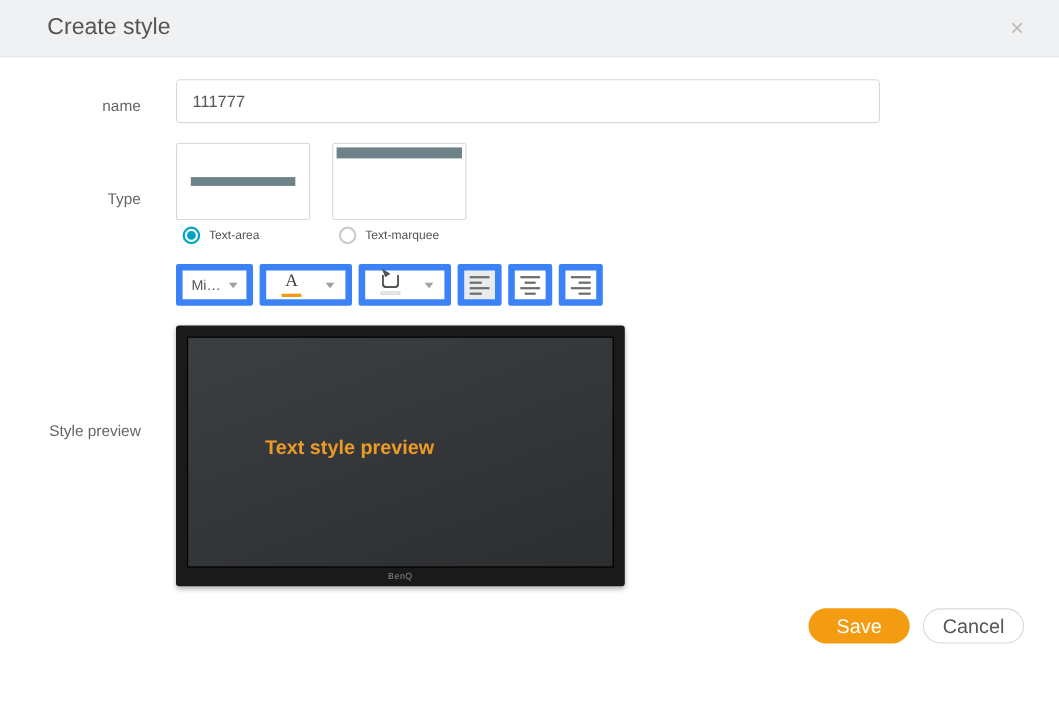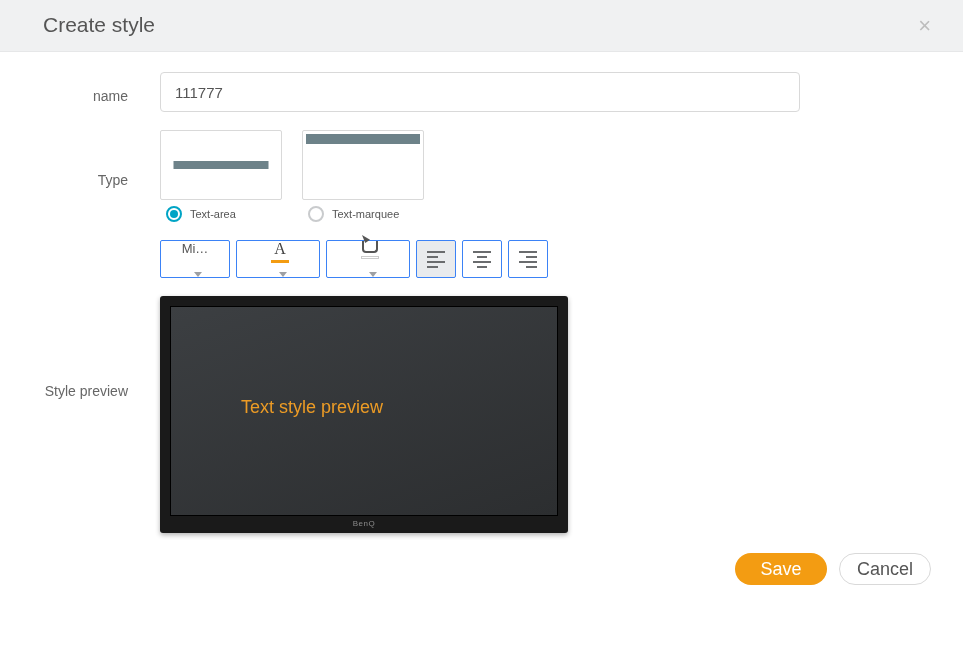--- a/index.html
+++ b/index.html
@@ -106,29 +106,28 @@
     position: absolute;
     left: 50%; top: 50%;
     width: 8px; height: 8px;
     background: #00a4c5;
     border-radius: 50%;
     transform: translate(-50%,-50%);
   }
   .toolbar { display:flex; gap:6px; }
   .tb-btn {
     height: 38px;
-    border: 1px solid #3b82f6;
+    border: 6px solid #3b82f6;
     background: #fff;
     border-radius: 2px;
     display: flex;
     align-items: center;
     justify-content: center;
     cursor: pointer;
     position: relative;
-    flex-direction: column;
   }
   .tb-btn.active { background: #e9ebed; }
   .font-btn {
     width: 70px;
     padding: 0 8px;
     justify-content: space-between;
     font-size: 13px; color: #555;
     overflow: hidden;
   }
   .font-name { overflow: hidden; text-overflow: ellipsis; white-space: nowrap; max-width: 38px; }
@@ -181,21 +180,21 @@
     background: linear-gradient(160deg,#3c3f42 0%, #2c2e30 100%);
     border: 1px solid #000;
     display: flex;
     align-items: flex-start;
     justify-content: flex-start;
     padding: 90px 10px 10px 70px;
   }
   .preview-text {
     color: #ec9b25;
     font-size: 18px;
-    font-weight: 400;
+    font-weight: 700;
   }
   .monitor-brand {
     text-align:center;
     color:#8a8a8a;
     font-size: 8px;
     letter-spacing: 0.5px;
     padding: 3px 0 1px 0;
   }
   .modal-footer {
     display:flex;

